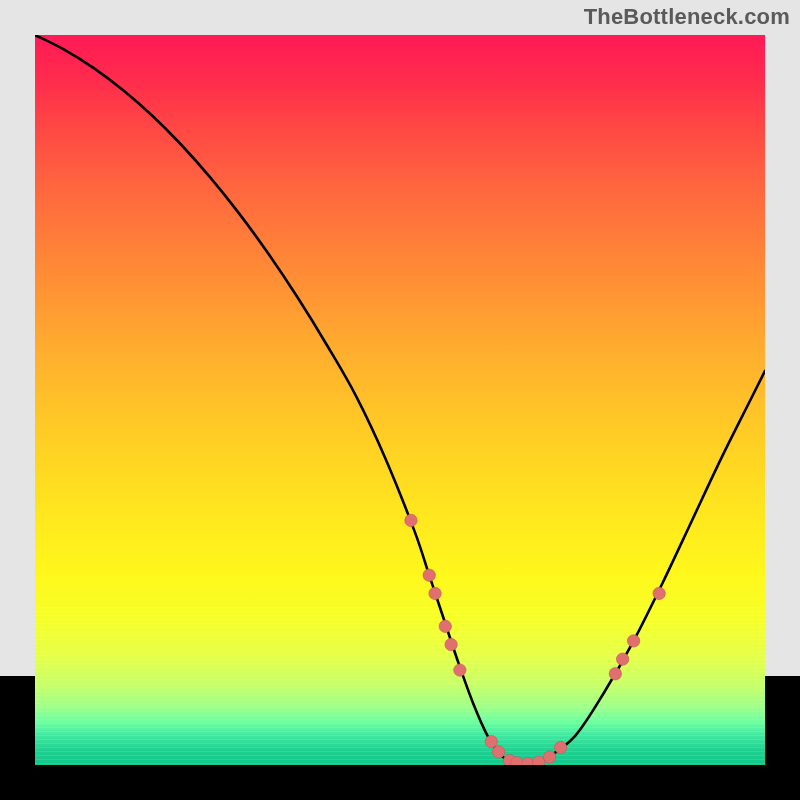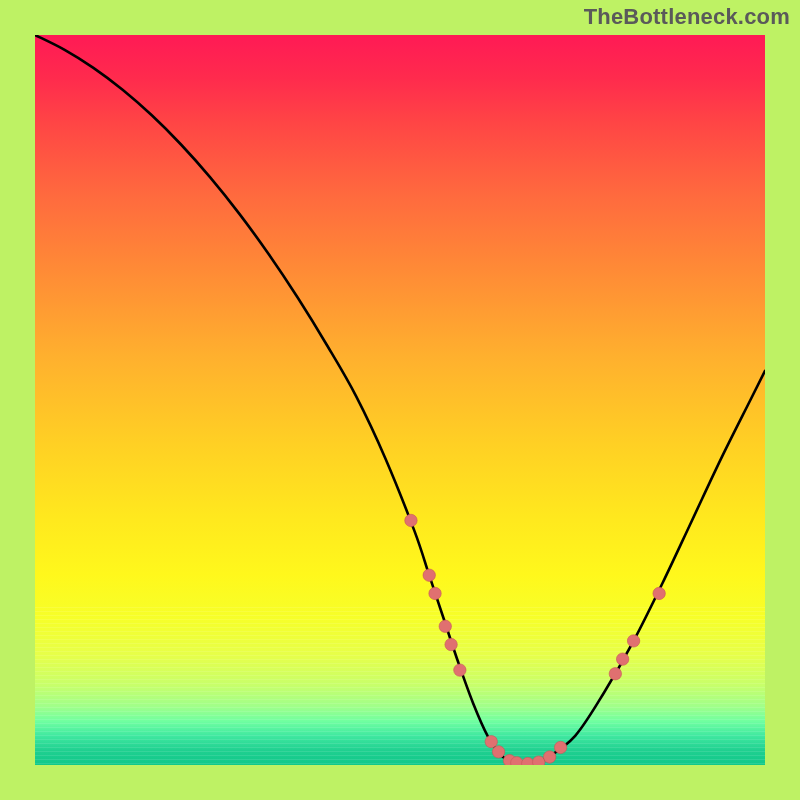--- a/index.html
+++ b/index.html
@@ -1,21 +1,21 @@
 <!DOCTYPE html>
 <html><head>
 <meta charset="utf-8">
 <style>
   * { margin: 0; padding: 0; box-sizing: border-box; }
   html, body { width: 800px; height: 800px; overflow: hidden; background: #000; }
   .container {
     position: relative;
     width: 800px;
-    height: 800px;
-    background: #bef264;
+    height: 676px;
+    background: #e5e5e5;
     padding-left: 22px;
   }
   .watermark {
     position: absolute;
     top: 4px;
     right: 10px;
     font-family: Arial, Helvetica, sans-serif;
     font-size: 22px;
     font-weight: bold;
     color: #5a5a5a;

